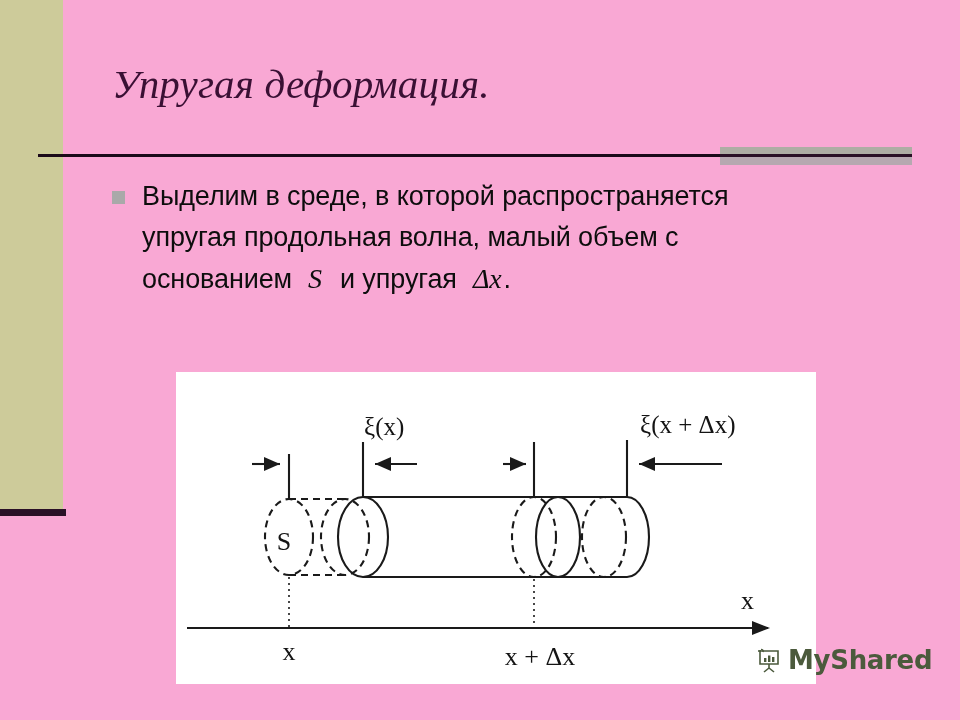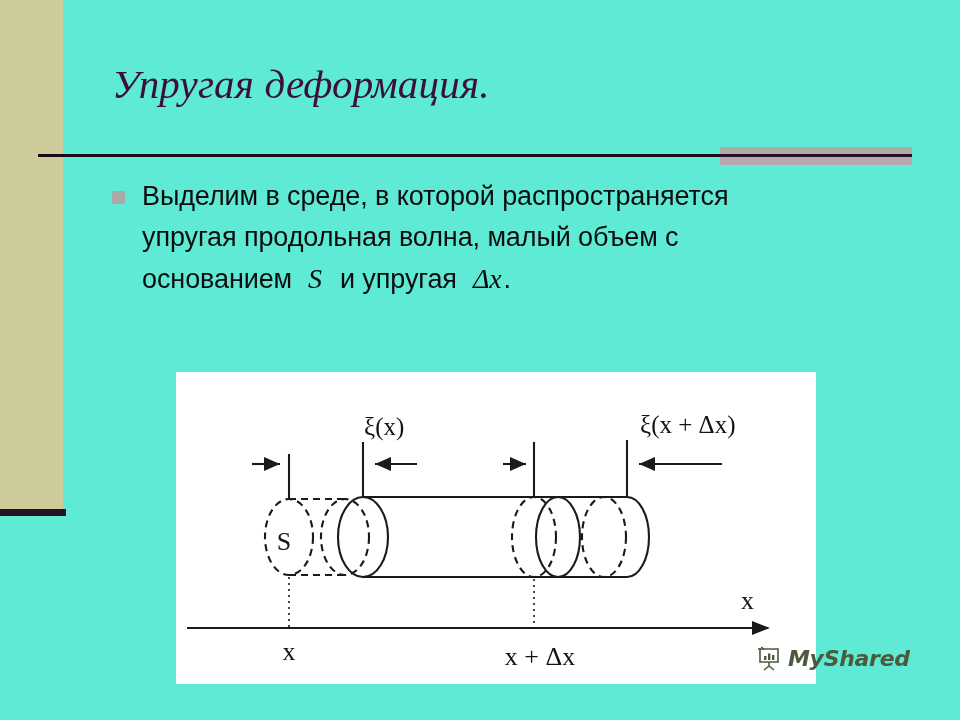--- a/index.html
+++ b/index.html
@@ -5,21 +5,21 @@
   * { box-sizing: border-box; margin: 0; padding: 0; }
   html, body {
     width: 960px; height: 720px;
     overflow: hidden;
     background: #fdfdd8;
     font-family: "Liberation Sans", sans-serif;
   }
   #slide {
     position: relative;
     width: 960px; height: 720px;
-    background: #5eead4;
+    background: #f9a8d4;
   }
 
   
   #left-band {
     position: absolute;
     left: 0; top: 0;
     width: 63px; height: 509px;
     background: #cdcb9a;
   }
   #left-band-rule {
@@ -101,25 +101,24 @@
   
   #watermark {
     position: absolute;
     left: 756px; top: 645px;
     display: flex;
     align-items: center;
     gap: 6px;
   }
   #watermark-label {
     font-family: "DejaVu Sans", sans-serif;
-    font-size: 22px;
+    font-size: 26px;
     font-weight: 600;
     color: #4b5a3c;
     letter-spacing: -0.3px;
-    font-style: italic;
   }
 </style>
 </head>
 <body>
 
 <div id="slide">
 
   <div id="left-band"></div>
   <div id="left-band-rule"></div>
 

